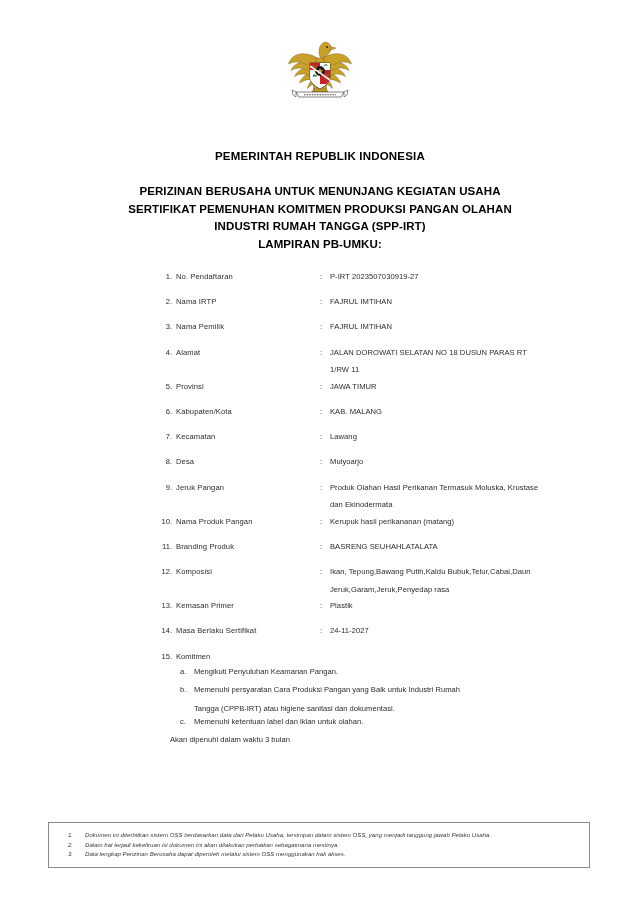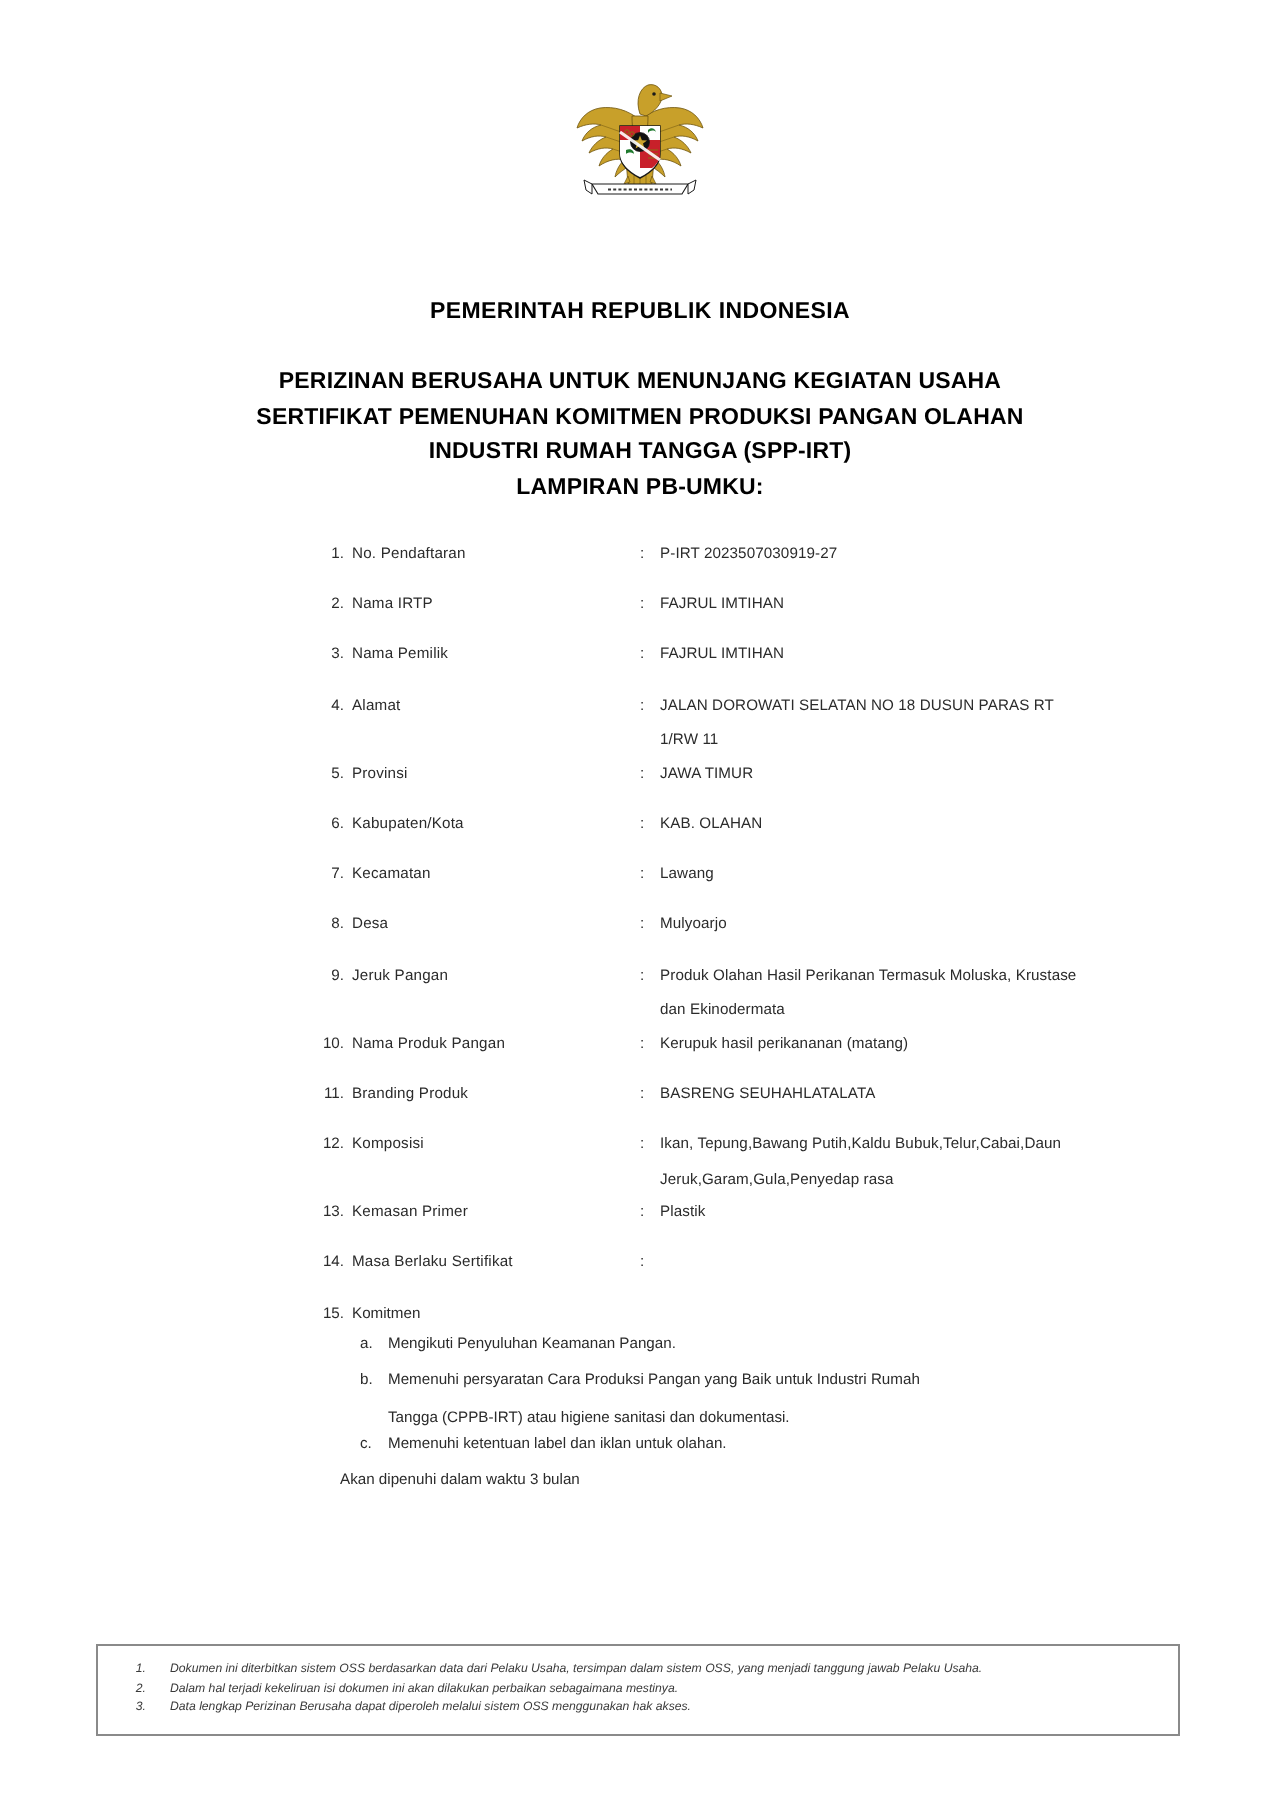--- a/index.html
+++ b/index.html
@@ -312,21 +312,21 @@
       <span class="num">5.</span>
       <span class="label">Provinsi</span>
       <span class="colon">:</span>
       <span class="value">JAWA TIMUR</span>
     </div>
 
     <div class="row">
       <span class="num">6.</span>
       <span class="label">Kabupaten/Kota</span>
       <span class="colon">:</span>
-      <span class="value">KAB. OLAHAN</span>
+      <span class="value">KAB. MALANG</span>
     </div>
 
     <div class="row">
       <span class="num">7.</span>
       <span class="label">Kecamatan</span>
       <span class="colon">:</span>
       <span class="value">Lawang</span>
     </div>
 
     <div class="row">
@@ -359,35 +359,36 @@
       <span class="colon">:</span>
       <span class="value">BASRENG SEUHAHLATALATA</span>
     </div>
 
     <div class="row tall">
       <span class="num">12.</span>
       <span class="label">Komposisi</span>
       <span class="colon">:</span>
       <span class="value">
         <span>Ikan, Tepung,Bawang Putih,Kaldu Bubuk,Telur,Cabai,Daun</span>
-        <span class="line2">Jeruk,Garam,Gula,Penyedap rasa</span>
+        <span class="line2">Jeruk,Garam,Jeruk,Penyedap rasa</span>
       </span>
     </div>
 
     <div class="row">
       <span class="num">13.</span>
       <span class="label">Kemasan Primer</span>
       <span class="colon">:</span>
       <span class="value">Plastik</span>
     </div>
 
     <div class="row">
       <span class="num">14.</span>
       <span class="label">Masa Berlaku Sertifikat</span>
       <span class="colon">:</span>
+      <span class="value">24-11-2027</span>
     </div>
 
     <div class="commit-head">
       <span class="num">15.</span>
       <span class="label">Komitmen</span>
     </div>
 
     <div class="commit-item one-line">
       <span class="letter">a.</span>
       <span class="ctext">Mengikuti Penyuluhan Keamanan Pangan.</span>

